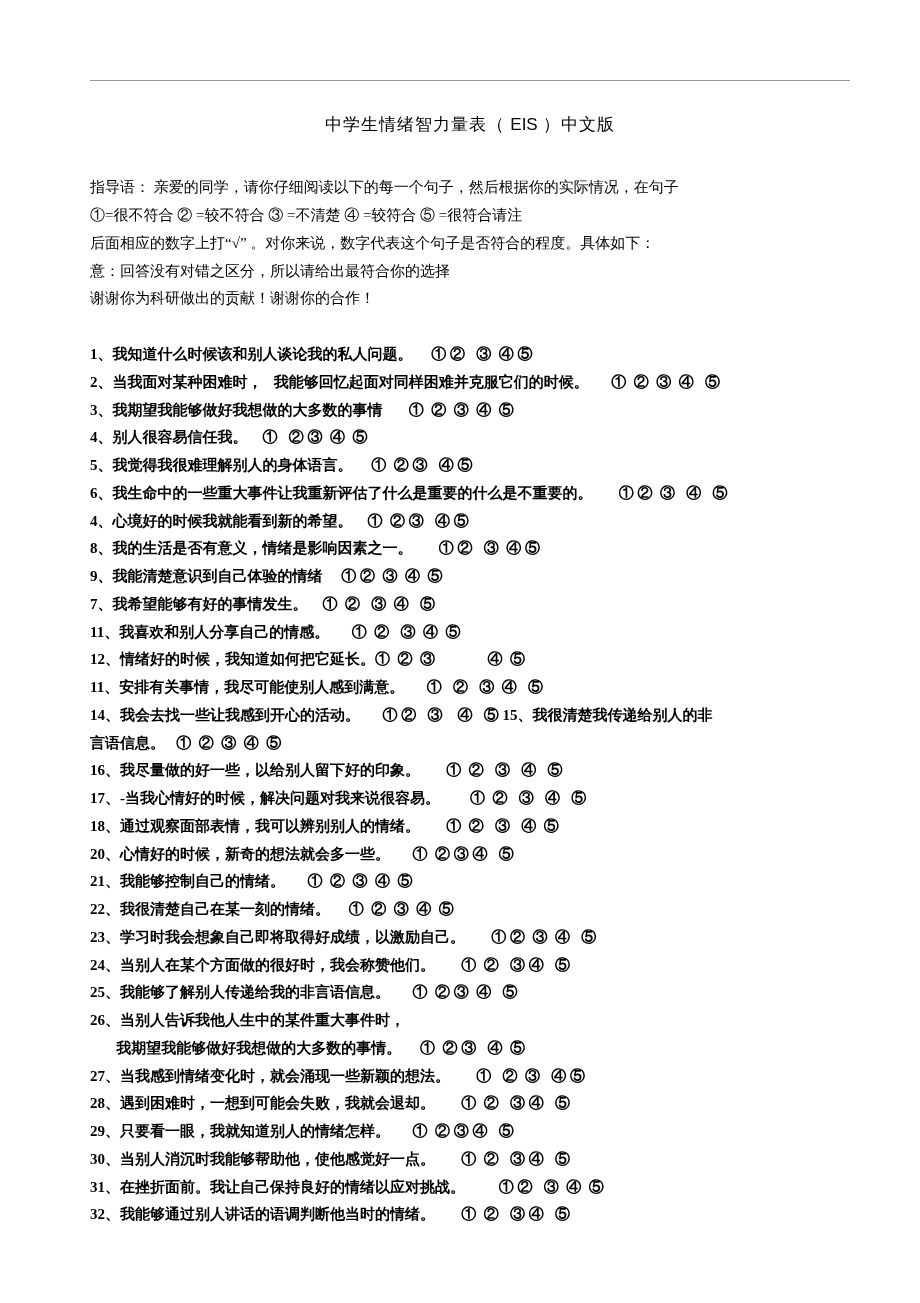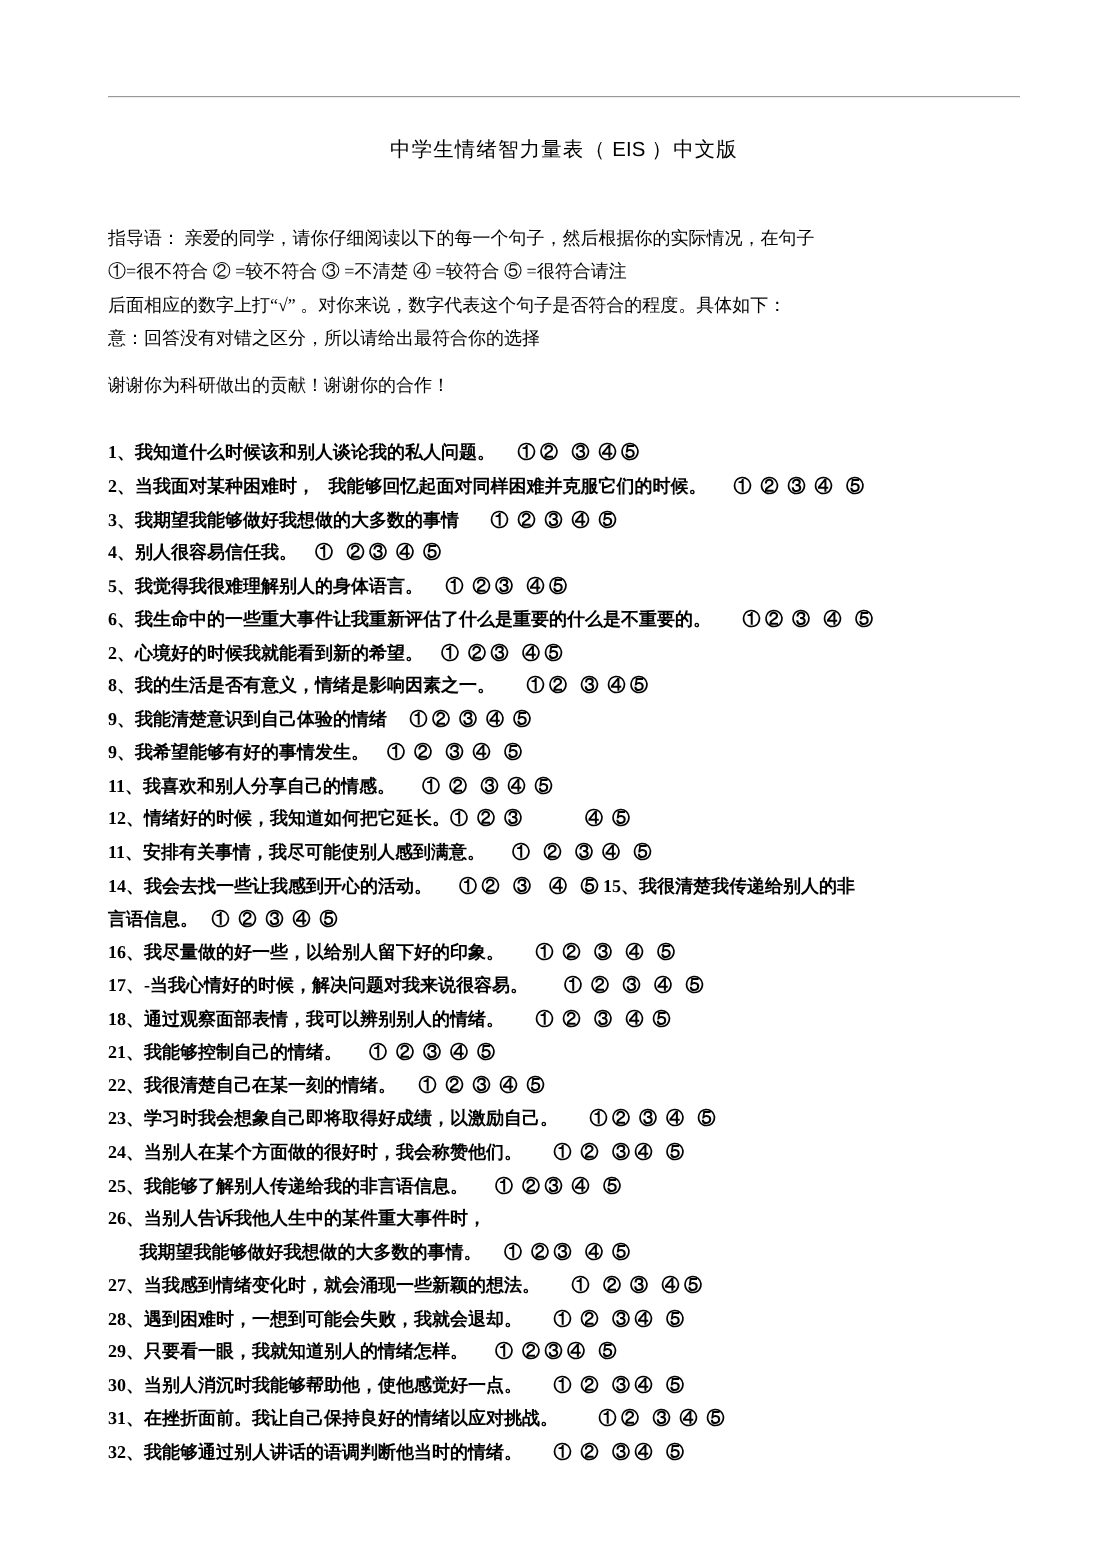--- a/index.html
+++ b/index.html
@@ -13,34 +13,34 @@
       width: 920px;
       box-sizing: border-box;
     }
     .top-rule {
       border-top: 1px solid #999;
       margin-bottom: 28px;
     }
     .title {
       text-align: center;
       font-size: 17px;
-      margin-bottom: 46px;
+      margin-bottom: 34px;
       letter-spacing: 1px;
     }
     .title .en {
       font-family: Arial, sans-serif;
       letter-spacing: 0;
     }
     .instr-block {
     }
     .instr-line {
       margin: 0;
     }
     .thanks-line {
-      margin: 12px 0 28px 0;
+      margin: 0 0 28px 0;
     }
     .items {
       margin: 0;
       font-weight: bold;
     }
     .item {
       margin: 0;
       white-space: pre-wrap;
     }
   </style>
@@ -64,32 +64,33 @@
 
 <p class="thanks-line">谢谢你为科研做出的贡献！谢谢你的合作！</p>
 
 <div class="items">
   <p class="item">1、我知道什么时候该和别人谈论我的私人问题。     ① ②   ③  ④ ⑤</p>
   <p class="item">2、当我面对某种困难时，   我能够回忆起面对同样困难并克服它们的时候。      ①  ②  ③  ④   ⑤</p>
   <p class="item">3、我期望我能够做好我想做的大多数的事情       ①  ②  ③  ④  ⑤</p>
   <p class="item">4、别人很容易信任我。    ①   ② ③  ④  ⑤</p>
   <p class="item">5、我觉得我很难理解别人的身体语言。     ①  ② ③   ④ ⑤</p>
   <p class="item">6、我生命中的一些重大事件让我重新评估了什么是重要的什么是不重要的。       ① ②  ③   ④   ⑤</p>
-  <p class="item">2、心境好的时候我就能看到新的希望。    ①  ② ③   ④ ⑤</p>
+  <p class="item">4、心境好的时候我就能看到新的希望。    ①  ② ③   ④ ⑤</p>
   <p class="item">8、我的生活是否有意义，情绪是影响因素之一。       ① ②   ③  ④ ⑤</p>
   <p class="item">9、我能清楚意识到自己体验的情绪     ① ②  ③  ④  ⑤</p>
-  <p class="item">9、我希望能够有好的事情发生。    ①  ②   ③  ④   ⑤</p>
+  <p class="item">7、我希望能够有好的事情发生。    ①  ②   ③  ④   ⑤</p>
   <p class="item">11、我喜欢和别人分享自己的情感。      ①  ②   ③  ④  ⑤</p>
   <p class="item">12、情绪好的时候，我知道如何把它延长。①  ②  ③              ④  ⑤</p>
   <p class="item">11、安排有关事情，我尽可能使别人感到满意。      ①   ②   ③  ④   ⑤</p>
   <p class="item">14、我会去找一些让我感到开心的活动。      ① ②   ③    ④   ⑤ 15、我很清楚我传递给别人的非</p>
   <p class="item">言语信息。   ①  ②  ③  ④  ⑤</p>
   <p class="item">16、我尽量做的好一些，以给别人留下好的印象。       ①  ②   ③   ④   ⑤</p>
   <p class="item">17、-当我心情好的时候，解决问题对我来说很容易。        ①  ②   ③   ④   ⑤</p>
   <p class="item">18、通过观察面部表情，我可以辨别别人的情绪。       ①  ②   ③   ④  ⑤</p>
+  <p class="item">20、心情好的时候，新奇的想法就会多一些。      ①  ② ③ ④   ⑤</p>
   <p class="item">21、我能够控制自己的情绪。      ①  ②  ③  ④  ⑤</p>
   <p class="item">22、我很清楚自己在某一刻的情绪。     ①  ②  ③  ④  ⑤</p>
   <p class="item">23、学习时我会想象自己即将取得好成绩，以激励自己。       ① ②  ③  ④   ⑤</p>
   <p class="item">24、当别人在某个方面做的很好时，我会称赞他们。       ①  ②   ③ ④   ⑤</p>
   <p class="item">25、我能够了解别人传递给我的非言语信息。      ①  ② ③  ④   ⑤</p>
   <p class="item">26、当别人告诉我他人生中的某件重大事件时，</p>
   <p class="item">       我期望我能够做好我想做的大多数的事情。     ①  ② ③   ④  ⑤</p>
   <p class="item">27、当我感到情绪变化时，就会涌现一些新颖的想法。       ①   ②  ③   ④ ⑤</p>
   <p class="item">28、遇到困难时，一想到可能会失败，我就会退却。       ①  ②   ③ ④   ⑤</p>
   <p class="item">29、只要看一眼，我就知道别人的情绪怎样。      ①  ② ③ ④   ⑤</p>

